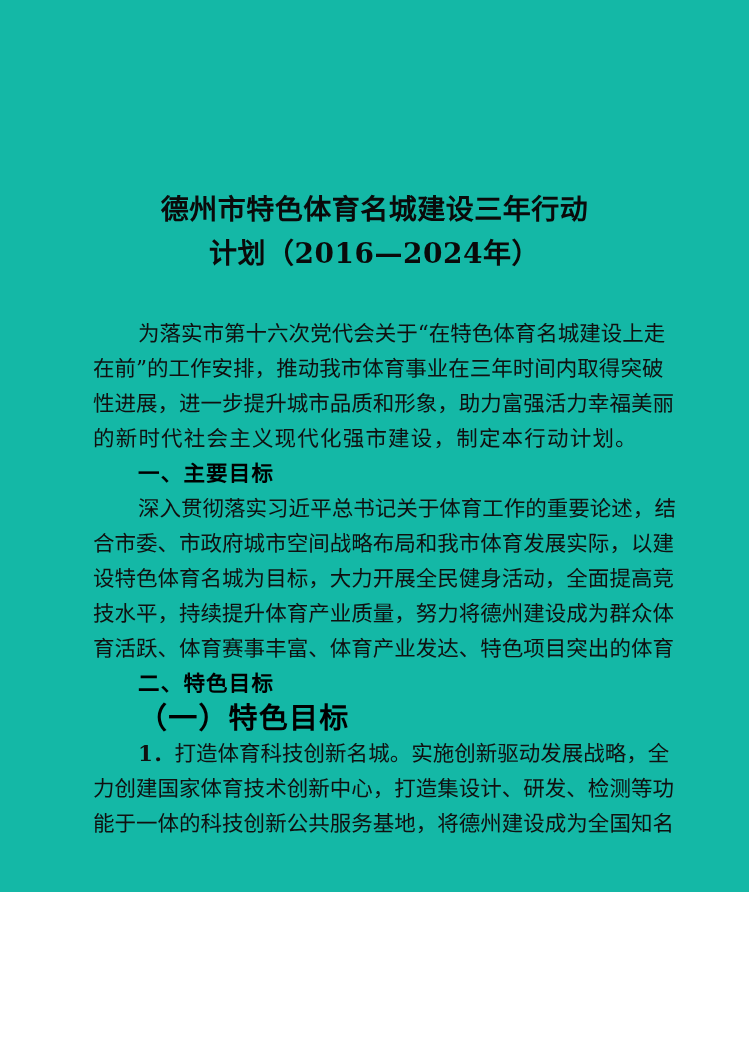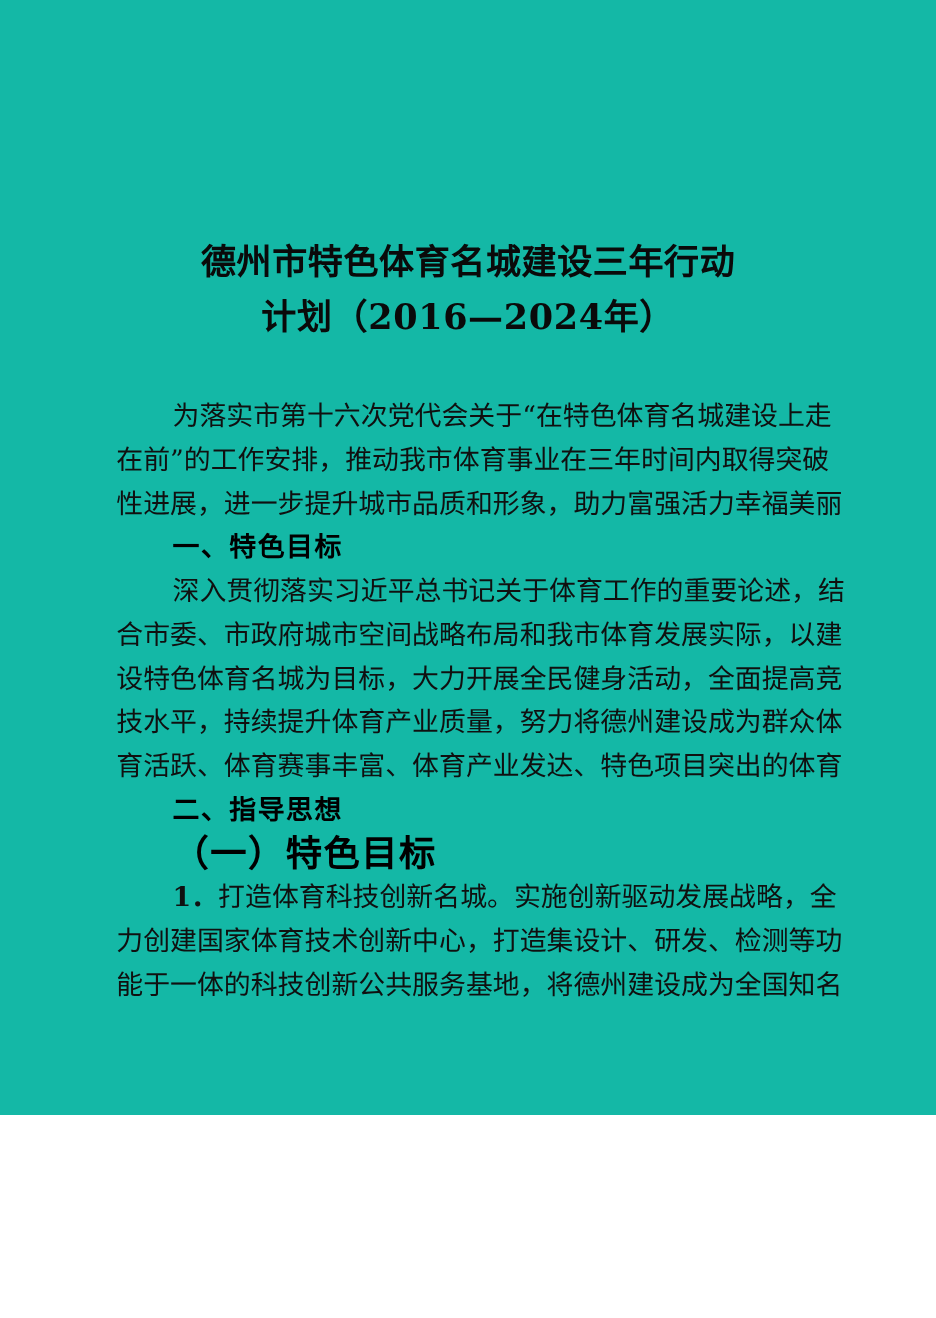--- a/index.html
+++ b/index.html
@@ -203,23 +203,24 @@
           <span>力</span>
           <span>富</span>
           <span>强</span>
           <span>活</span>
           <span>力</span>
           <span>幸</span>
           <span>福</span>
           <span>美</span>
           <span>丽</span>
         </div>
+      <div class="ln last">的新时代社会主义现代化强市建设，制定本行动计划。</div>
     </div>
 
-    <div class="ln last indent2 h-hei">一、特色目标</div>
+    <div class="ln last indent2 h-hei">一、主要目标</div>
 
     <div>
       <div class="ln just indent2">
           <span>深</span>
           <span>入</span>
           <span>贯</span>
           <span>彻</span>
           <span>落</span>
           <span>实</span>
           <span>习</span>
@@ -353,21 +354,21 @@
           <span>项</span>
           <span>目</span>
           <span>突</span>
           <span>出</span>
           <span>的</span>
           <span>体</span>
           <span>育</span>
         </div>
     </div>
 
-    <div class="ln last indent2 h-hei">二、指导思想</div>
+    <div class="ln last indent2 h-hei">二、特色目标</div>
 
     <div class="ln last indent2 h-kai">（一）特色目标</div>
 
     <div>
       <div class="ln just indent2">
           <span style="font-weight: 700;">1</span>
           <span style="font-weight: 700;">．</span>
           <span>打</span>
           <span>造</span>
           <span>体</span>

